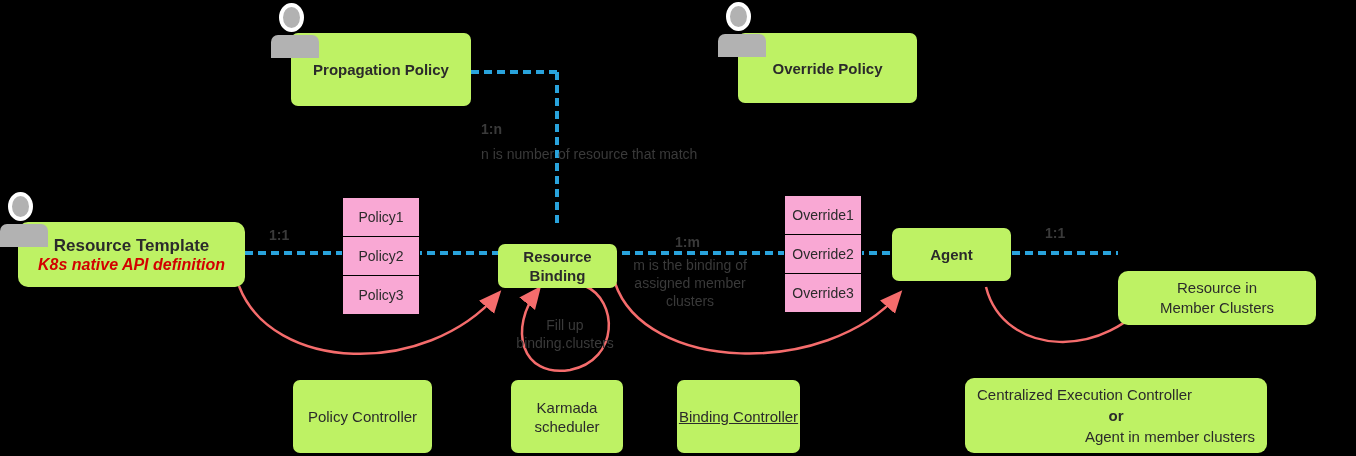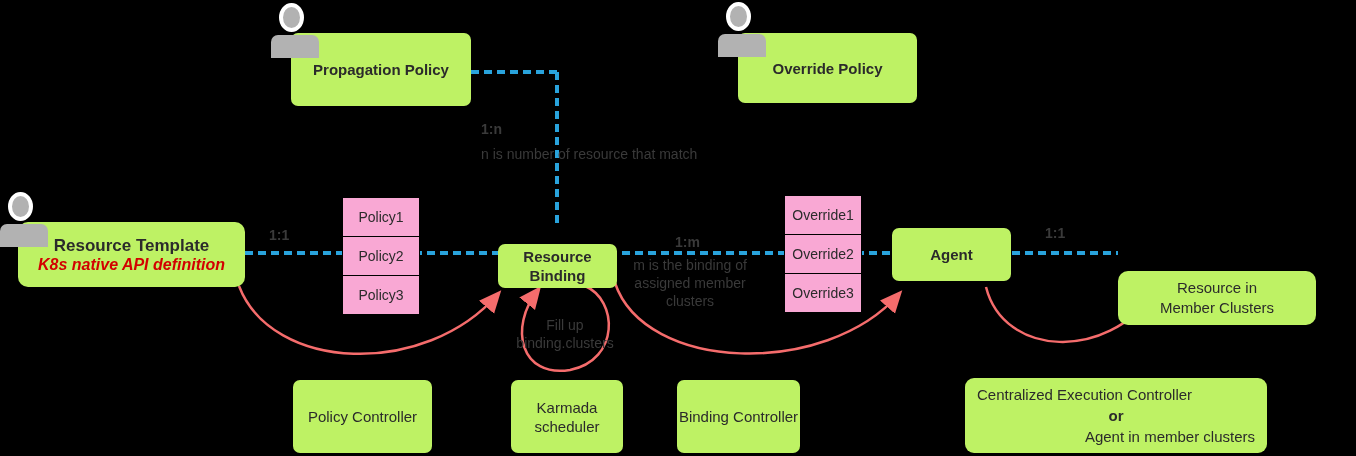--- a/index.html
+++ b/index.html
@@ -27,21 +27,21 @@
   .pp{left:291px;top:33px;width:180px;height:73px;}
   .op{left:738px;top:33px;width:179px;height:70px;}
   .rt{left:18px;top:222px;width:227px;height:65px;}
   .rt .sub{color:var(--subtitle-red);font-weight:bold;font-style:italic;font-size:16px;text-align:right;}
   .rt .t{font-size:17px;}
   .rb{left:498px;top:244px;width:119px;height:44px;}
   .wk{left:892px;top:228px;width:119px;height:53px;}
   .rm{left:1118px;top:228px;width:198px;height:54px;font-weight:normal;line-height:20px;margin-top:43px;}
   .pc{left:293px;top:380px;width:139px;height:73px;}
   .ks{left:511px;top:380px;width:112px;height:73px;}
-  .bc{left:677px;top:380px;width:123px;height:73px;}
+  .bc{left:677px;top:380px;width:123px;height:73px;text-decoration:underline;}
   .ec{left:965px;top:378px;width:302px;height:75px;border-radius:9px;
       align-items:stretch;justify-content:center;padding:18px 12px;font-size:15px;line-height:21px;}
   .ec .l1{text-align:left;}
   .ec .l2{text-align:center;font-weight:bold;}
   .ec .l3{text-align:right;}
 
   
   .stack{position:absolute;z-index:4;}
   .stack .cell{width:78px;height:40px;background:#f9a8d4;border:1px solid #000;
        display:flex;align-items:center;justify-content:center;font-size:14px;

